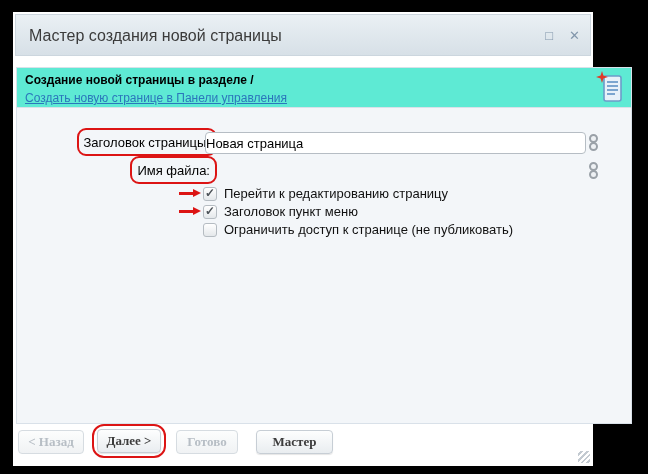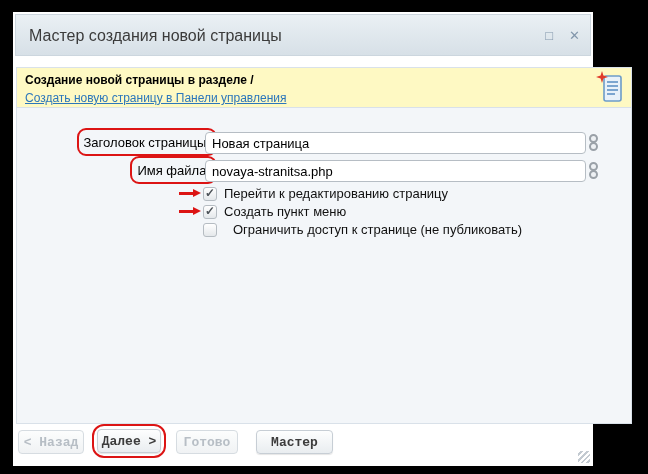--- a/index.html
+++ b/index.html
@@ -16,70 +16,70 @@
   .title { position:absolute; left:13px; top:0; line-height:41px;
            font-size:16px; color:#3b3b3b; white-space:nowrap; }
   .win-controls { position:absolute; right:10px; top:0; height:41px;
                   display:flex; align-items:center; gap:16px; }
   .win-btn { color:#8296ab; font-size:13px; cursor:default; line-height:1; }
 
   
   .content-box { position:absolute; left:3px; top:55px; width:616px; height:357px;
                  border:1px solid #d9e1e9; background:#f3f6f9; }
   .header-strip { position:absolute; left:0; top:0; right:0; height:40px;
-                  background:#fef9c3; border-bottom:1px solid #d9e1e9;
+                  background:#5eead4; border-bottom:1px solid #d9e1e9;
                   padding:5px 8px; }
   .heading { font-size:12px; font-weight:bold; color:#000; line-height:15px; }
   .hlink { font-size:12px; color:#2b76bb; text-decoration:underline;
            line-height:15px; cursor:pointer; display:inline-block; }
   .page-icon { position:absolute; right:7px; top:3px; }
 
   
   .red-box { border:2px solid #dc1414; border-radius:9px; }
   .lbl-box { position:absolute; padding:3px 5px; background:transparent; }
   .lbl-box span { font-size:13px; color:#000; white-space:nowrap; }
   .lbl1 { top:60px; right:414px; }
   .lbl2 { top:88px; right:414px; }
 
   .txt-input { position:absolute; left:188px; width:381px; height:22px;
                border:1px solid #b6bdc4; border-radius:4px; background:#fff;
                font-family:"Liberation Sans", sans-serif; font-size:13px;
-               color:#000; padding:2px 6px; outline:none; }
+               color:#000; padding:2px 0; outline:none; }
   .in1 { top:64px; } .in2 { top:92px; }
 
   .chain { position:absolute; left:572px; width:10px; height:18px; cursor:pointer; }
   .chain i { display:block; width:9px; height:9px; border:2px solid #9aa1a8;
              border-radius:50%; background:#eef1f4; }
   .chain i + i { margin-top:-1px; }
   .ch1 { top:66px; } .ch2 { top:94px; }
 
   .cb-row { position:absolute; left:186px; height:15px; display:flex;
             align-items:center; }
-  .cbr1 { top:118px; } .cbr2 { top:136px; } .cbr3 { top:154px;gap:9px; }
+  .cbr1 { top:118px; } .cbr2 { top:136px; } .cbr3 { top:154px; }
   .checkbox { width:14px; height:14px; border:1px solid #b5bcc2; border-radius:3px;
               background:linear-gradient(#ffffff,#e4e8eb); margin-right:7px;
               position:relative; cursor:pointer; flex:none; }
   .checkbox .mark { position:absolute; left:1px; top:-2px; font-size:12px;
                     font-weight:bold; color:#4c5258; display:none; }
   .checkbox.checked .mark { display:block; }
   .cb-label { font-size:13px; color:#111; white-space:nowrap; }
 
   .red-arrow { position:absolute; left:162px; width:22px; height:9px; }
   .ra1 { top:121px; } .ra2 { top:139px; }
   .red-arrow .shaft { position:absolute; left:0; top:3px; width:15px; height:3px;
                       background:#dc1414; }
   .red-arrow .head { position:absolute; left:14px; top:0; width:0; height:0;
                      border-left:8px solid #dc1414;
                      border-top:4.5px solid transparent;
                      border-bottom:4.5px solid transparent; }
 
   
   .btn { position:absolute; top:418px; height:24px; border:1px solid #c7ced5;
          border-radius:4px; background:linear-gradient(#fdfefe,#e9edf0);
-         font-family:Liberation Mono, monospace; font-size:13px;
+         font-family:Liberation Serif, serif; font-size:13px;
          font-weight:bold; color:#3c3c3c; cursor:pointer;
          box-shadow:0 1px 1px rgba(0,0,0,0.10); }
   .btn:disabled, .btn.disabled { color:#b7bec5; border-color:#d6dce1;
          background:linear-gradient(#fcfdfd,#f0f2f4); cursor:default;
          box-shadow:none; }
   .btn-back   { left:5px;   width:66px; }
   .btn-done   { left:163px; width:62px; }
   .btn-cancel { left:243px; width:77px; }
   .next-wrap { position:absolute; left:79px; top:412px; padding:3px;
                border:2px solid #dc1414; border-radius:12px; }
@@ -100,21 +100,21 @@
     <div class="win-controls">
       <span class="win-btn">□</span>
       <span class="win-btn">✕</span>
     </div>
   </div>
 
   <div class="content-box">
 
     <div class="header-strip">
       <div class="heading">Создание новой страницы в разделе /</div>
-      <a class="hlink">Создать новую страницу в Панели управления</a>
+      <a class="hlink">Создать новую странице в Панели управления</a>
       <svg class="page-icon" width="28" height="34" viewBox="0 0 28 34">
         <rect x="8" y="5" width="17" height="25" rx="2" fill="#e8f1f9" stroke="#6c9cc9" stroke-width="1.6"></rect>
         <line x1="11" y1="11" x2="22" y2="11" stroke="#5f93c5" stroke-width="1.6"></line>
         <line x1="11" y1="15" x2="22" y2="15" stroke="#5f93c5" stroke-width="1.6"></line>
         <line x1="11" y1="19" x2="22" y2="19" stroke="#5f93c5" stroke-width="1.6"></line>
         <line x1="11" y1="23" x2="19" y2="23" stroke="#5f93c5" stroke-width="1.6"></line>
         <path d="M6 0 L7.4 4.6 L12 6 L7.4 7.4 L6 12 L4.6 7.4 L0 6 L4.6 4.6 Z" fill="#e03a2a"></path>
       </svg>
     </div>
 
@@ -123,21 +123,20 @@
     </div>
     <input class="txt-input in1" type="text" value="Новая страница" style="">
     <div class="chain ch1">
         <i></i>
         <i></i>
       </div>
 
     <div class="lbl-box red-box lbl2">
       <span>Имя файла:</span>
     </div>
-    <input class="txt-input in2" type="text" value="novaya-stranitsa.php" style="">
     <div class="chain ch2">
         <i></i>
         <i></i>
       </div>
 
     <div class="red-arrow ra1">
       <span class="shaft"></span>
         <span class="head"></span>
     </div>
     <div class="red-arrow ra2">
@@ -148,21 +147,21 @@
     <div class="cb-row cbr1">
       <span class="checkbox checked">
         <span class="mark">✓</span>
       </span>
       <span class="cb-label">Перейти к редактированию страницу</span>
     </div>
     <div class="cb-row cbr2">
       <span class="checkbox checked">
         <span class="mark">✓</span>
       </span>
-      <span class="cb-label">Создать пункт меню</span>
+      <span class="cb-label">Заголовок пункт меню</span>
     </div>
     <div class="cb-row cbr3">
       <span class="checkbox">
         
       </span>
       <span class="cb-label">Ограничить доступ к странице (не публиковать)</span>
     </div>
 
   </div>
 

